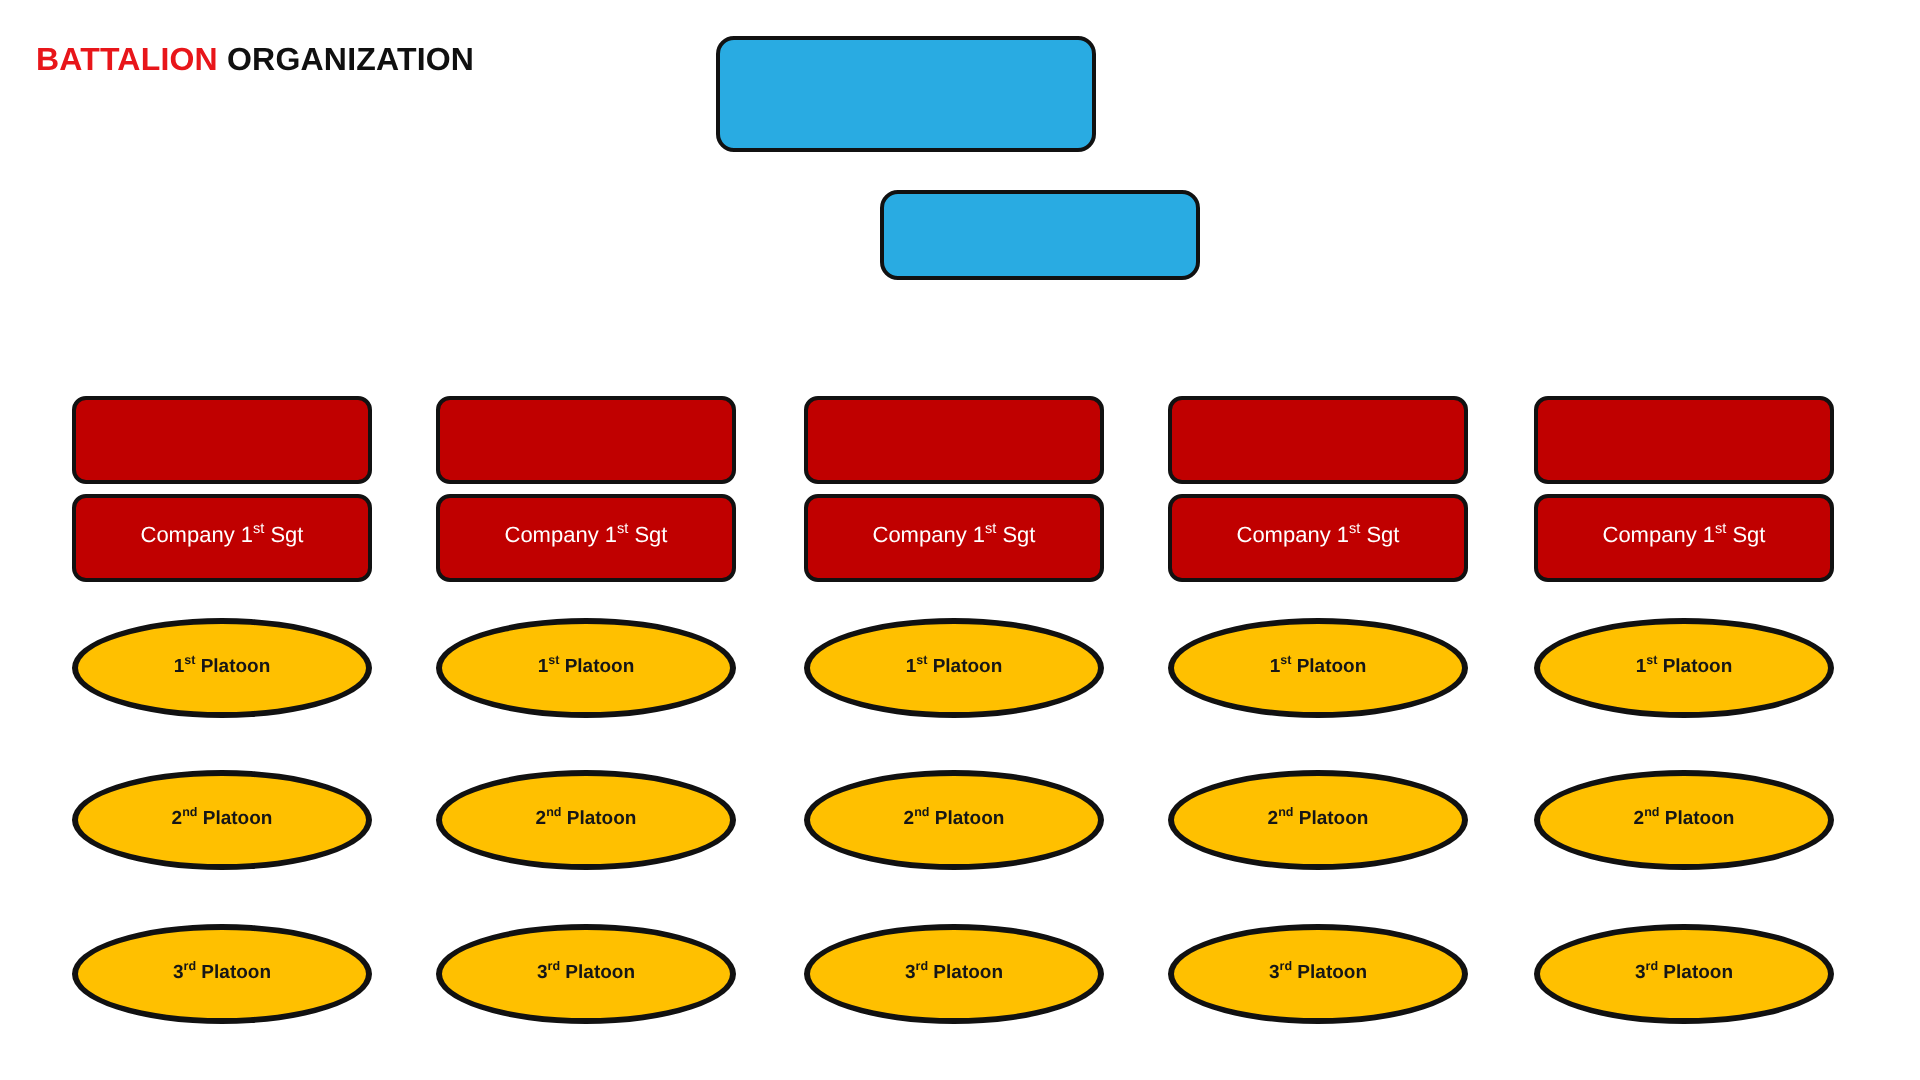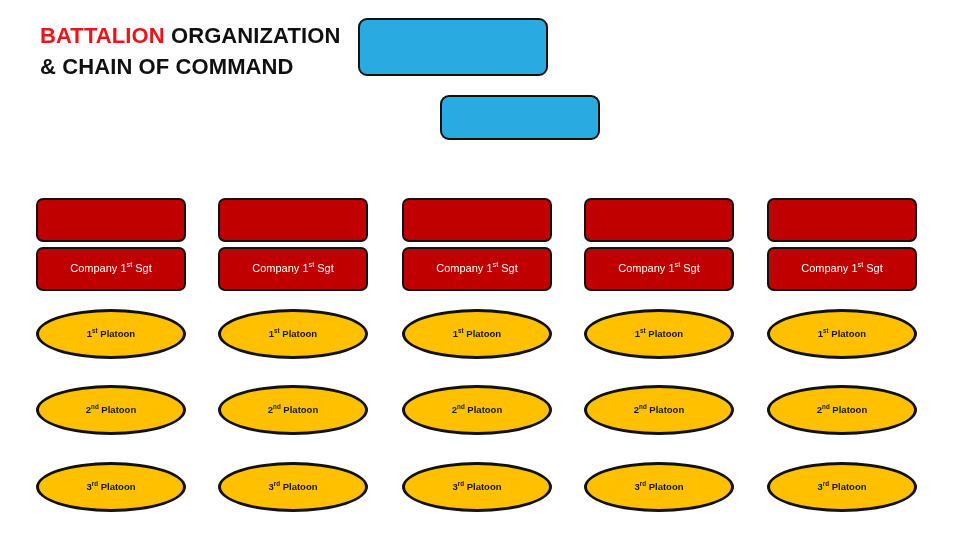--- a/index.html
+++ b/index.html
@@ -23,25 +23,24 @@
     width: 960px;
     height: 540px;
   }
 
   
   .title-block {
     position: absolute;
     left: 18px;
     top: 20px;
     width: 330px;
-    font-size: 22px;
+    font-size: 16px;
     font-weight: bold;
     line-height: 1.42;
     letter-spacing: 0.1px;
-    margin-left: 22px;
   }
   .title-line {
     display: block;
     white-space: nowrap;
   }
   .title-red {
     color: #e8161a;
   }
   .title-black {
     color: #101010;
@@ -123,21 +122,20 @@
     line-height: 0;
   }
 </style>
 </head>
 <body>
 
 <div id="chart-canvas">
 
   <div class="title-block">
     <span class="title-line"><span class="title-red">BATTALION</span><span class="title-black"> ORGANIZATION</span></span>
-    <span class="title-line title-black">&amp; CHAIN OF COMMAND</span>
   </div>
 
   <div id="nodes-layer">
       <div class="node node-blue" style="left: 358px; top: 18px; width: 190px; height: 58px;">
         <span class="node-title"></span>
         <span class="node-sub"></span>
       </div>
       <div class="node node-blue" style="left: 440px; top: 95px; width: 160px; height: 45px;">
         <span class="node-title"></span>
         <span class="node-sub"></span>

